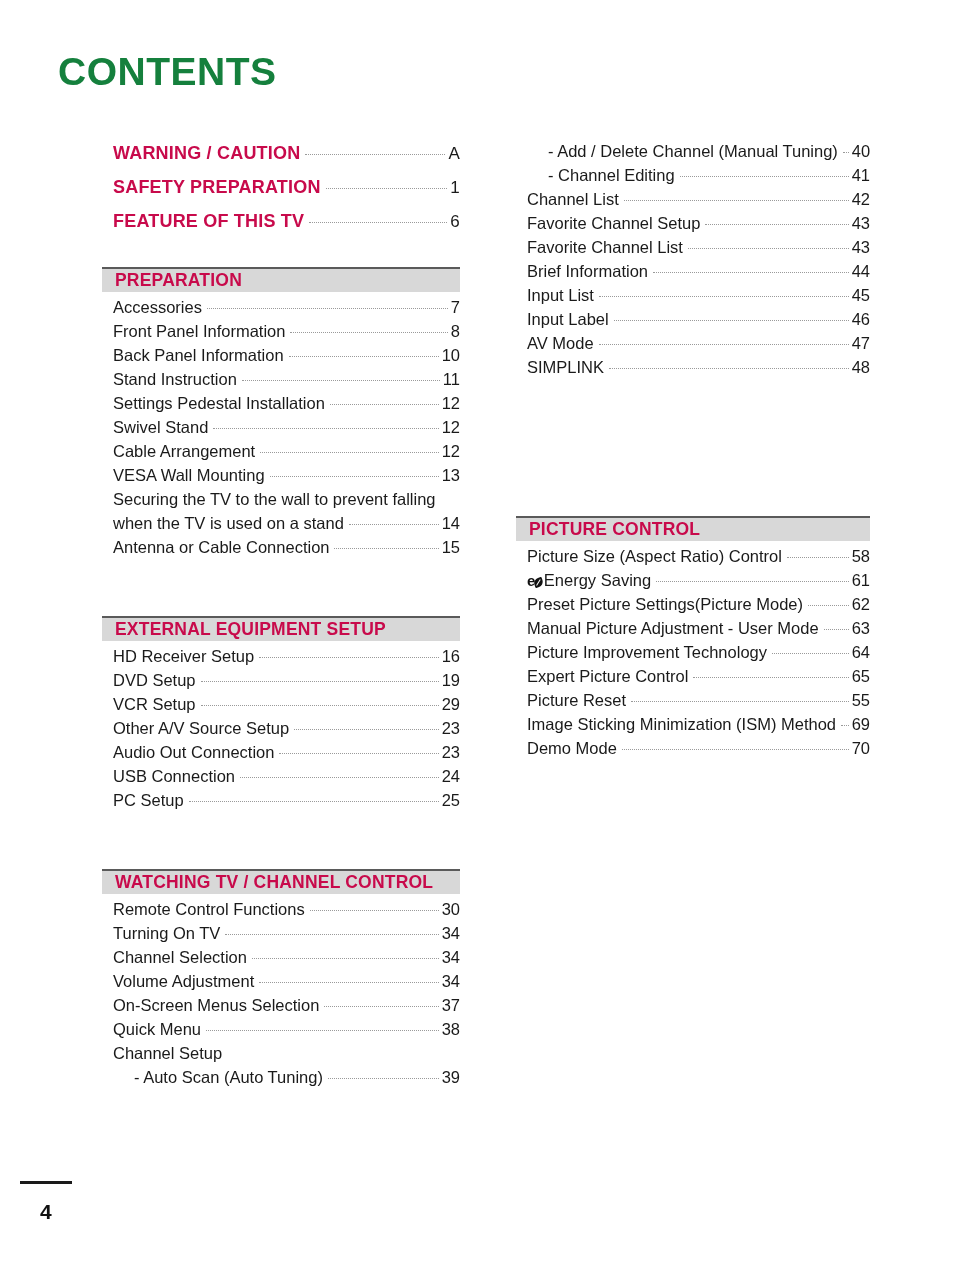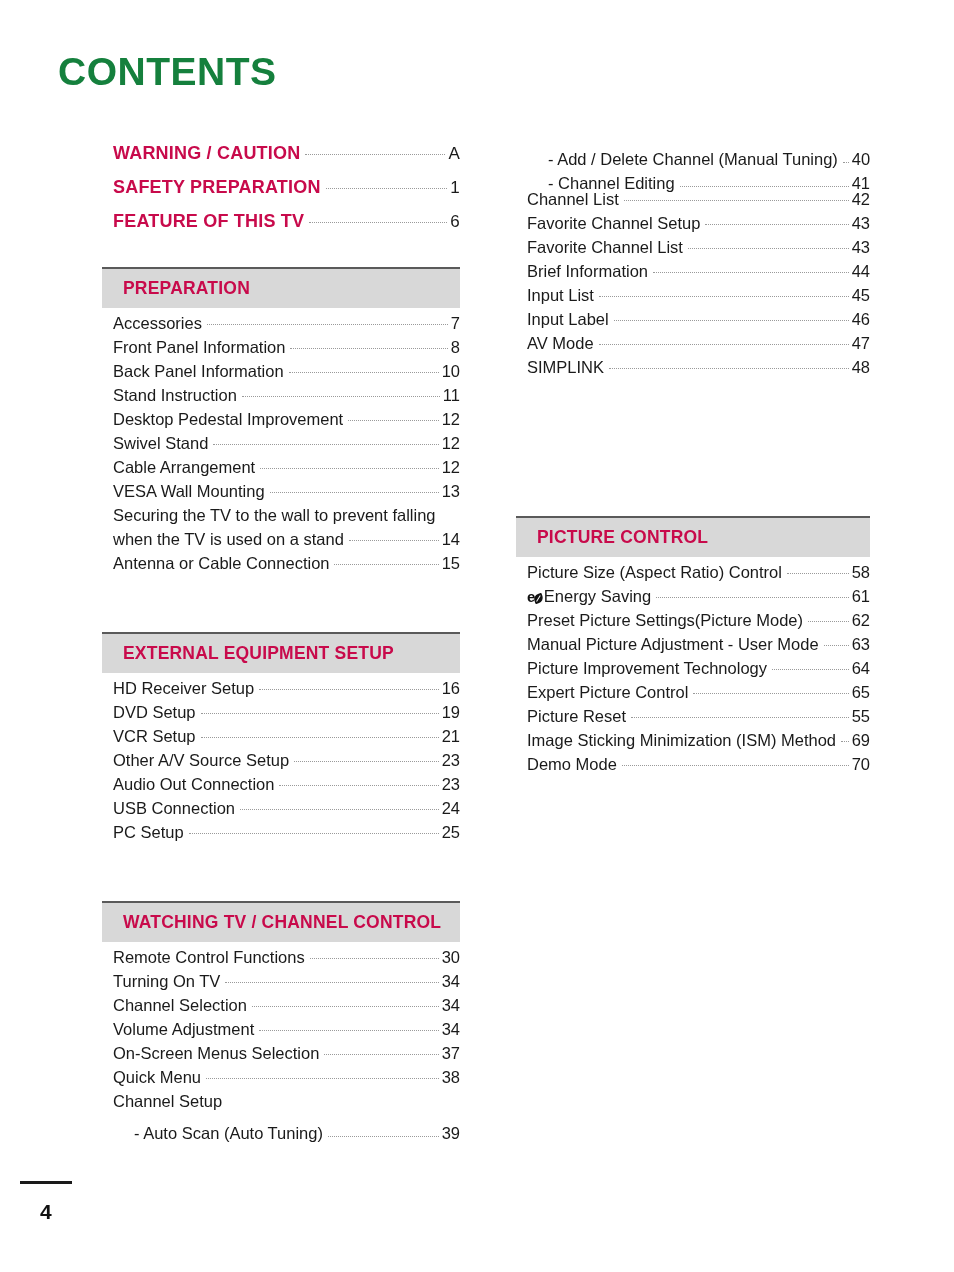--- a/index.html
+++ b/index.html
@@ -73,44 +73,44 @@
     font-size: 17px;
     white-space: nowrap;
   }
 
   
   .section { margin-bottom: 6px; }
 
   .section-bar {
     border-top: 2px solid #5a5a5a;
     background: #d8d8d8;
-    height: 41px;
+    height: 25px;
     display: flex;
     align-items: center;
-    padding-left: 21px;
+    padding-left: 13px;
   }
   .section-bar .sec-title {
     font-size: 17.5px;
     font-weight: bold;
     color: #c80a4b;
     letter-spacing: 0.2px;
     white-space: nowrap;
   }
 
   .entries { padding: 7px 0 0 11px; }
 
   .entry {
     display: flex;
     align-items: baseline;
     font-size: 16.5px;
     line-height: 1;
     height: 24px;
     color: #1a1a1a;
   }
-  .entry.sub { padding-left: 21px; align-items: flex-end; }
+  .entry.sub { padding-left: 21px; }
   .entry .ttl { white-space: nowrap; }
   .entry .leader {
     flex: 1 1 auto;
     min-width: 6px;
     margin: 0 3px 0 5px;
     border-bottom: 1.5px dotted #9a9a9a;
     position: relative;
     top: -4px;
   }
   .entry .pg { white-space: nowrap; }
@@ -208,21 +208,21 @@
           <span class="ttl">Back Panel Information</span>
           <span class="leader"></span>
           <span class="pg">10</span>
         </div>
         <div class="entry">
           <span class="ttl">Stand Instruction</span>
           <span class="leader"></span>
           <span class="pg">11</span>
         </div>
         <div class="entry">
-          <span class="ttl">Desktop Pedestal Improvement</span>
+          <span class="ttl">Settings Pedestal Installation</span>
           <span class="leader"></span>
           <span class="pg">12</span>
         </div>
         <div class="entry">
           <span class="ttl">Swivel Stand</span>
           <span class="leader"></span>
           <span class="pg">12</span>
         </div>
         <div class="entry">
           <span class="ttl">Cable Arrangement</span>
@@ -264,21 +264,21 @@
           <span class="pg">16</span>
         </div>
         <div class="entry">
           <span class="ttl">DVD Setup</span>
           <span class="leader"></span>
           <span class="pg">19</span>
         </div>
         <div class="entry">
           <span class="ttl">VCR Setup</span>
           <span class="leader"></span>
-          <span class="pg">21</span>
+          <span class="pg">29</span>
         </div>
         <div class="entry">
           <span class="ttl">Other A/V Source Setup</span>
           <span class="leader"></span>
           <span class="pg">23</span>
         </div>
         <div class="entry">
           <span class="ttl">Audio Out Connection</span>
           <span class="leader"></span>
           <span class="pg">23</span>

